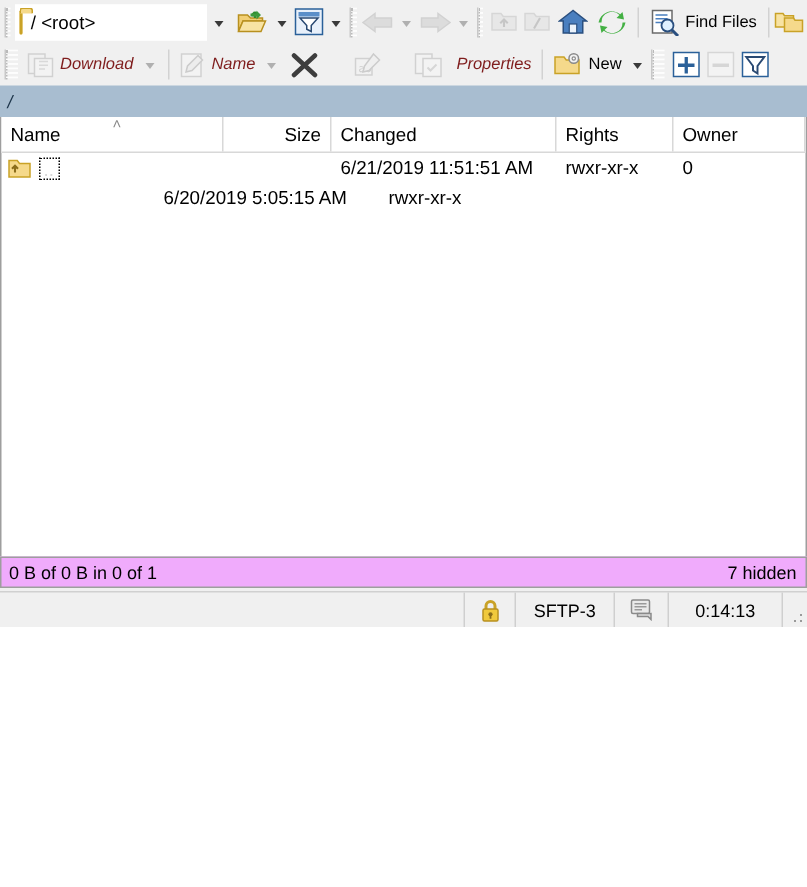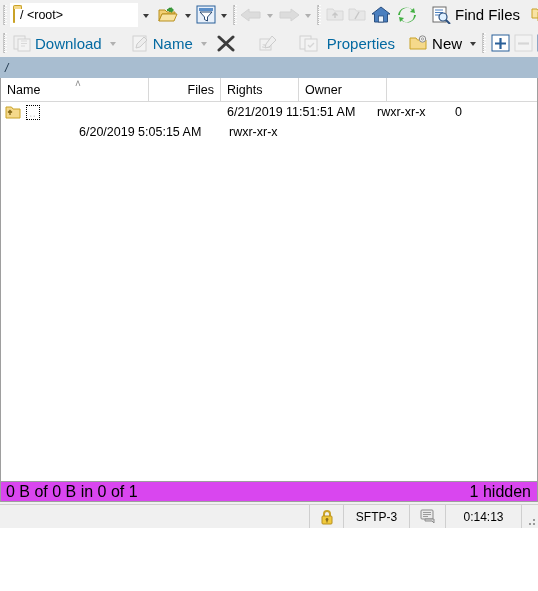--- a/index.html
+++ b/index.html
@@ -11,21 +11,21 @@
     width: 538px;
     height: 591px;
     font-family: "Liberation Sans", sans-serif;
     font-size: 12px;
     color: #000000;
     overflow: hidden;
     position: relative;
   }
   #app {
     width: 538px;
-    height: 528px;
+    height: 418px;
     display: flex;
     flex-direction: column;
     background: #f0f0f0;
     position: relative;
   }
 
   
   .toolbar {
     height: 29px;
     display: flex;
@@ -79,24 +79,25 @@
 
   .tb-btn {
     display: flex;
     align-items: center;
     height: 23px;
     padding: 0 3px;
     white-space: nowrap;
   }
   .tb-btn .lbl {
     margin-left: 4px;
-    font-size: 15px;
+    font-size: 11px;
   }
   .tb-btn.disabled .lbl {
-    color: #0369a1;
+    color: #7f1d1d;
+    font-style: italic;
   }
   .caret {
     width: 0;
     height: 0;
     border-left: 3.5px solid transparent;
     border-right: 3.5px solid transparent;
     border-top: 4px solid #3a3a3a;
     margin: 2px 5px 0 5px;
   }
   .caret.dim {
@@ -189,29 +190,29 @@
     box-sizing: border-box;
     min-width: 14px;
     color: #d8d8d8;
     font-size: 12.5px;
   }
   .nm { margin-left: 5px; }
 
   
   .liststatus {
     height: 21px;
-    background: #d946ef;
+    background: #f0abfc;
     border: 1px solid #9e9e9e;
     border-top: 1px solid #9e9e9e;
     box-sizing: border-box;
     display: flex;
     align-items: center;
     justify-content: space-between;
     padding: 0 6px 0 5px;
-    font-size: 16px;
+    font-size: 12px;
     flex: 0 0 auto;
   }
   .gap {
     height: 2px;
     background: #f0f0f0;
     flex: 0 0 auto;
   }
 
   
   .statusbar {
@@ -476,21 +477,24 @@
   </div>
 
   <div class="listwrap">
 
     <div class="hdr">
       <div class="cell" style="width:148px;">
         <span>Name</span>
         <span class="sortcar">˄</span>
       </div>
       <div class="cell r" style="width:72px;">
-        <span>Files</span>
+        <span>Size</span>
+      </div>
+      <div class="cell" style="width:150px;">
+        <span>Changed</span>
       </div>
       <div class="cell" style="width:78px;">
         <span>Rights</span>
       </div>
       <div class="cell" style="width:88px;">
         <span>Owner</span>
       </div>
     </div>
 
     <div class="rows">
@@ -506,30 +510,30 @@
           <span class="focusbox nm">..</span>
         </div>
         <div class="cell r" style="width:72px;"></div>
         <div class="cell" style="width:150px;">6/21/2019 11:51:51 AM</div>
         <div class="cell" style="width:78px;">rwxr-xr-x</div>
         <div class="cell" style="width:88px;">0</div>
       </div>
 
       <div class="row">
         <div class="cell r" style="width:72px;"></div>
-        <div class="cell" style="width:150px;">6/20/2019 5:05:15 AM</div>
+        <div class="cell" style="width:150px;margin-left:30px;">6/20/2019 5:05:15 AM</div>
         <div class="cell" style="width:78px;">rwxr-xr-x</div>
       </div>
 
     </div>
   </div>
 
   <div class="liststatus">
     <span>0 B of 0 B in 0 of 1</span>
-    <span>1 hidden</span>
+    <span>7 hidden</span>
   </div>
 
   <div class="gap"></div>
 
   <div class="statusbar">
     <div class="sb-flex"></div>
 
     <div class="sb-cell lock">
       <span class="icon" style="width:14px;height:16px;">
         <svg width="14" height="16" viewBox="0 0 14 16">

